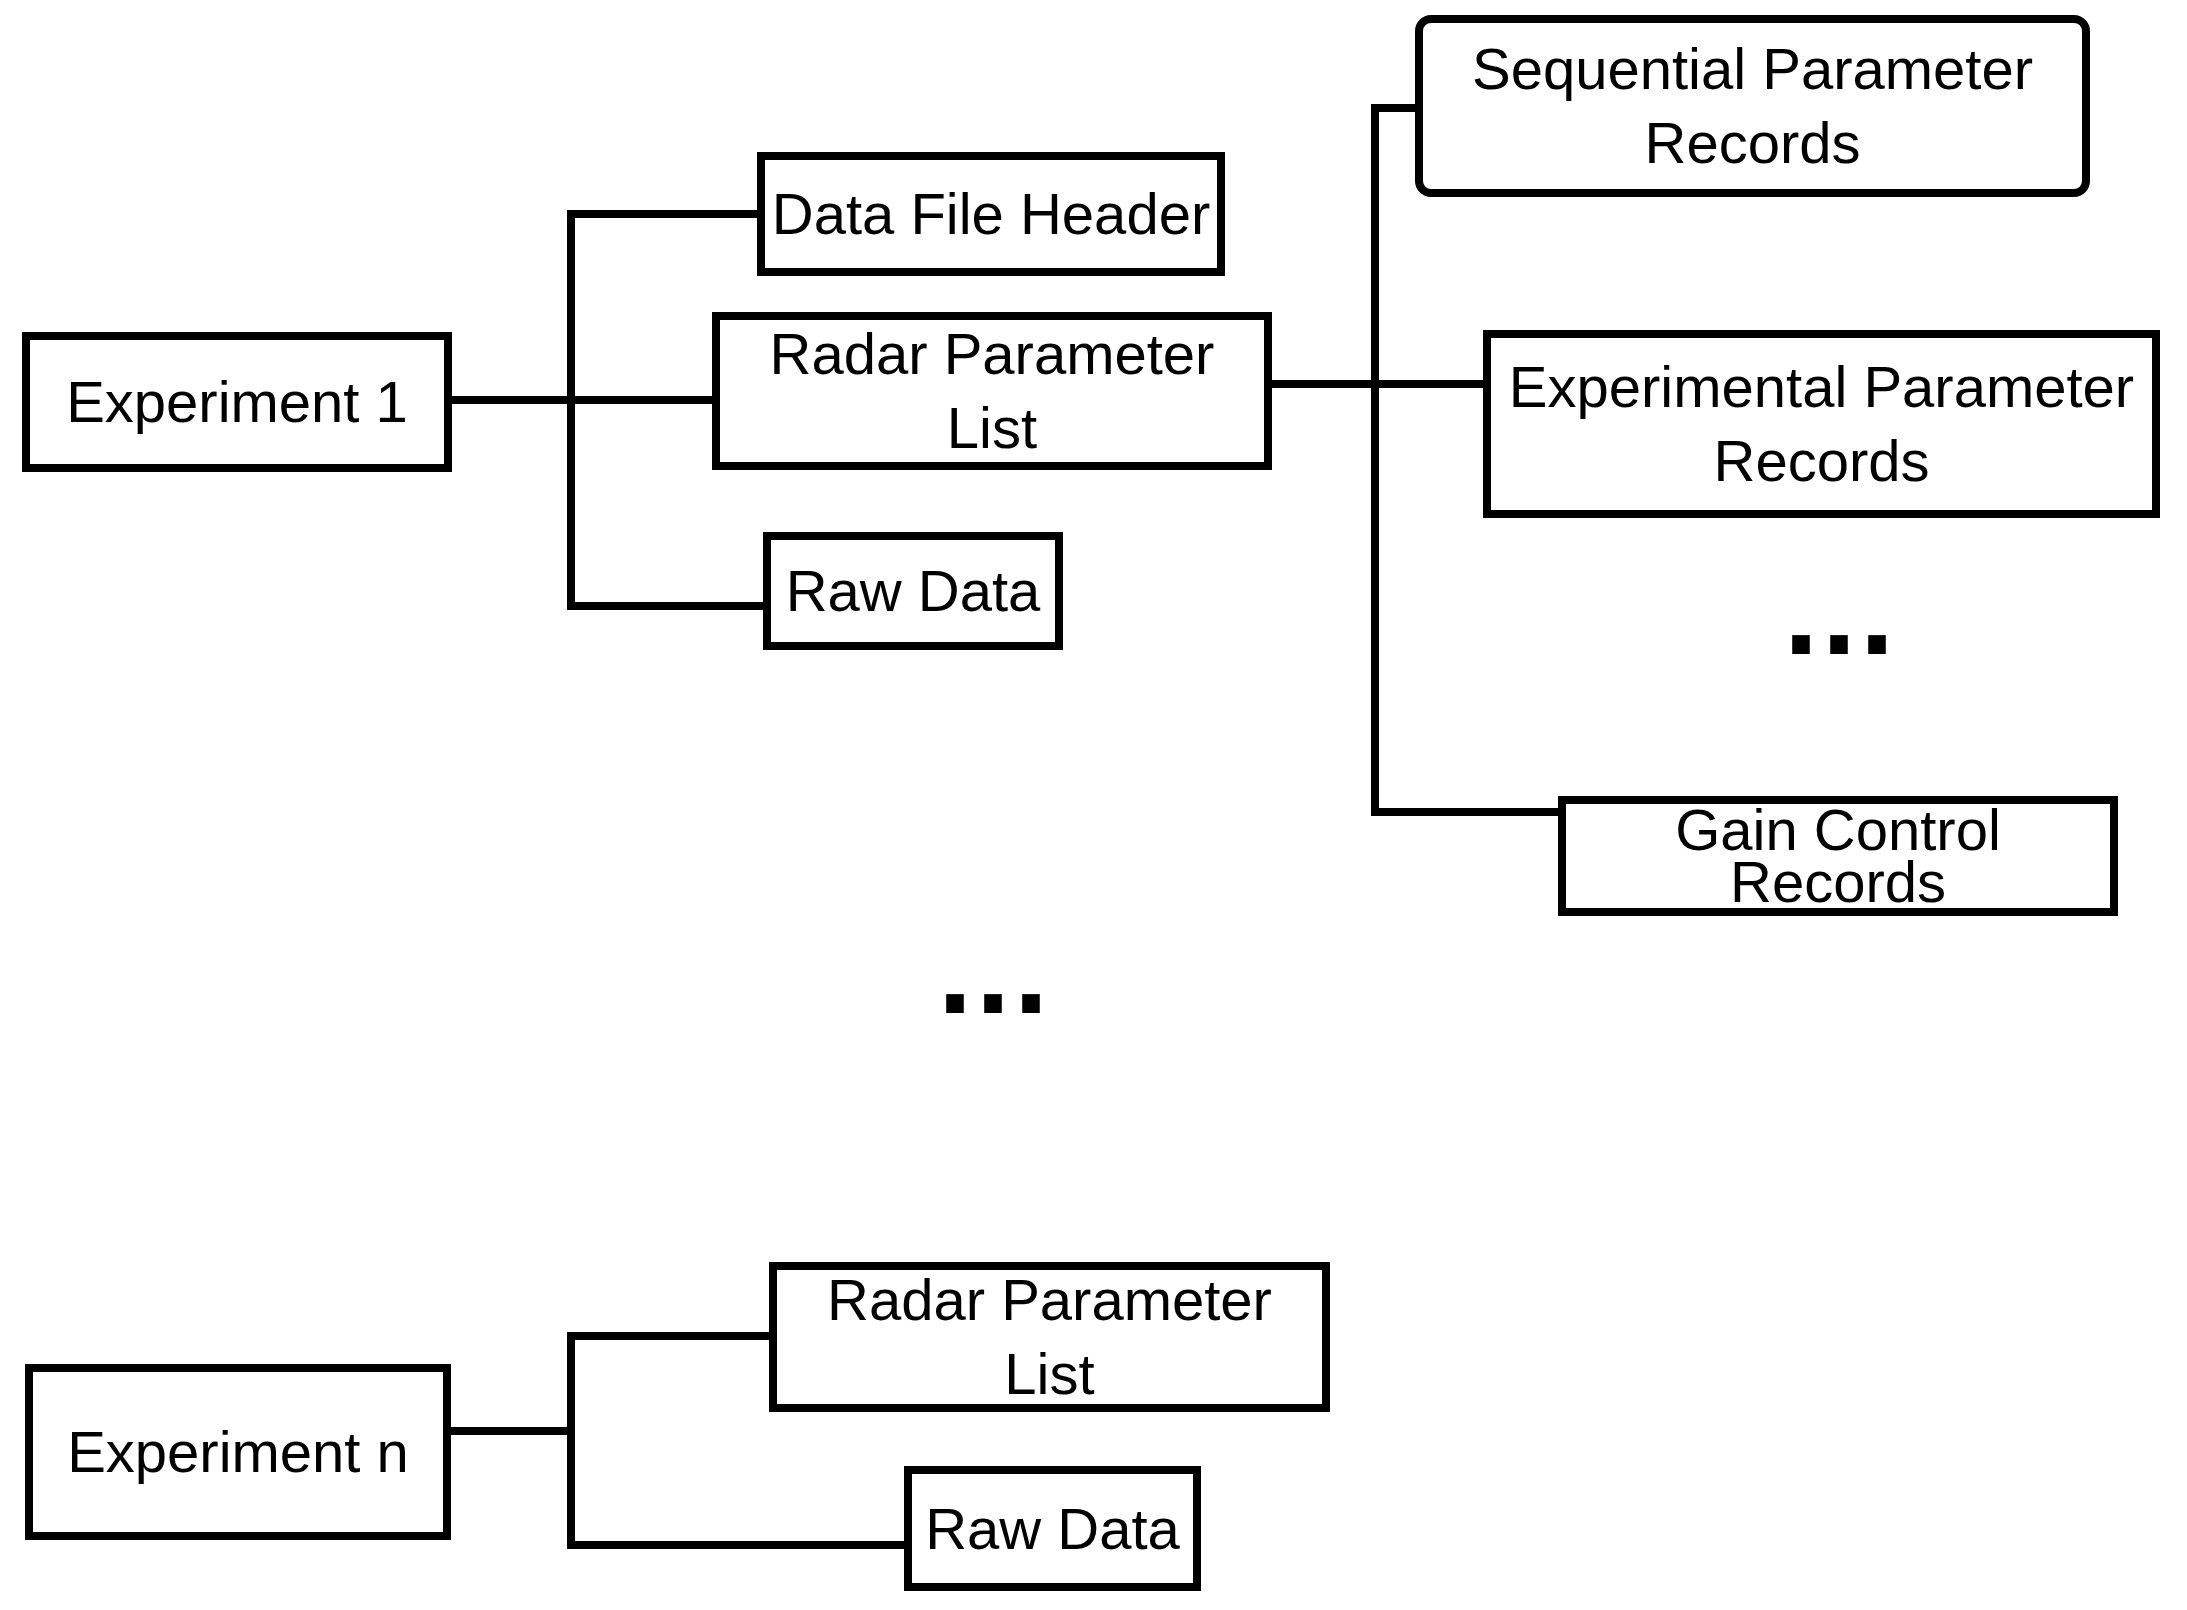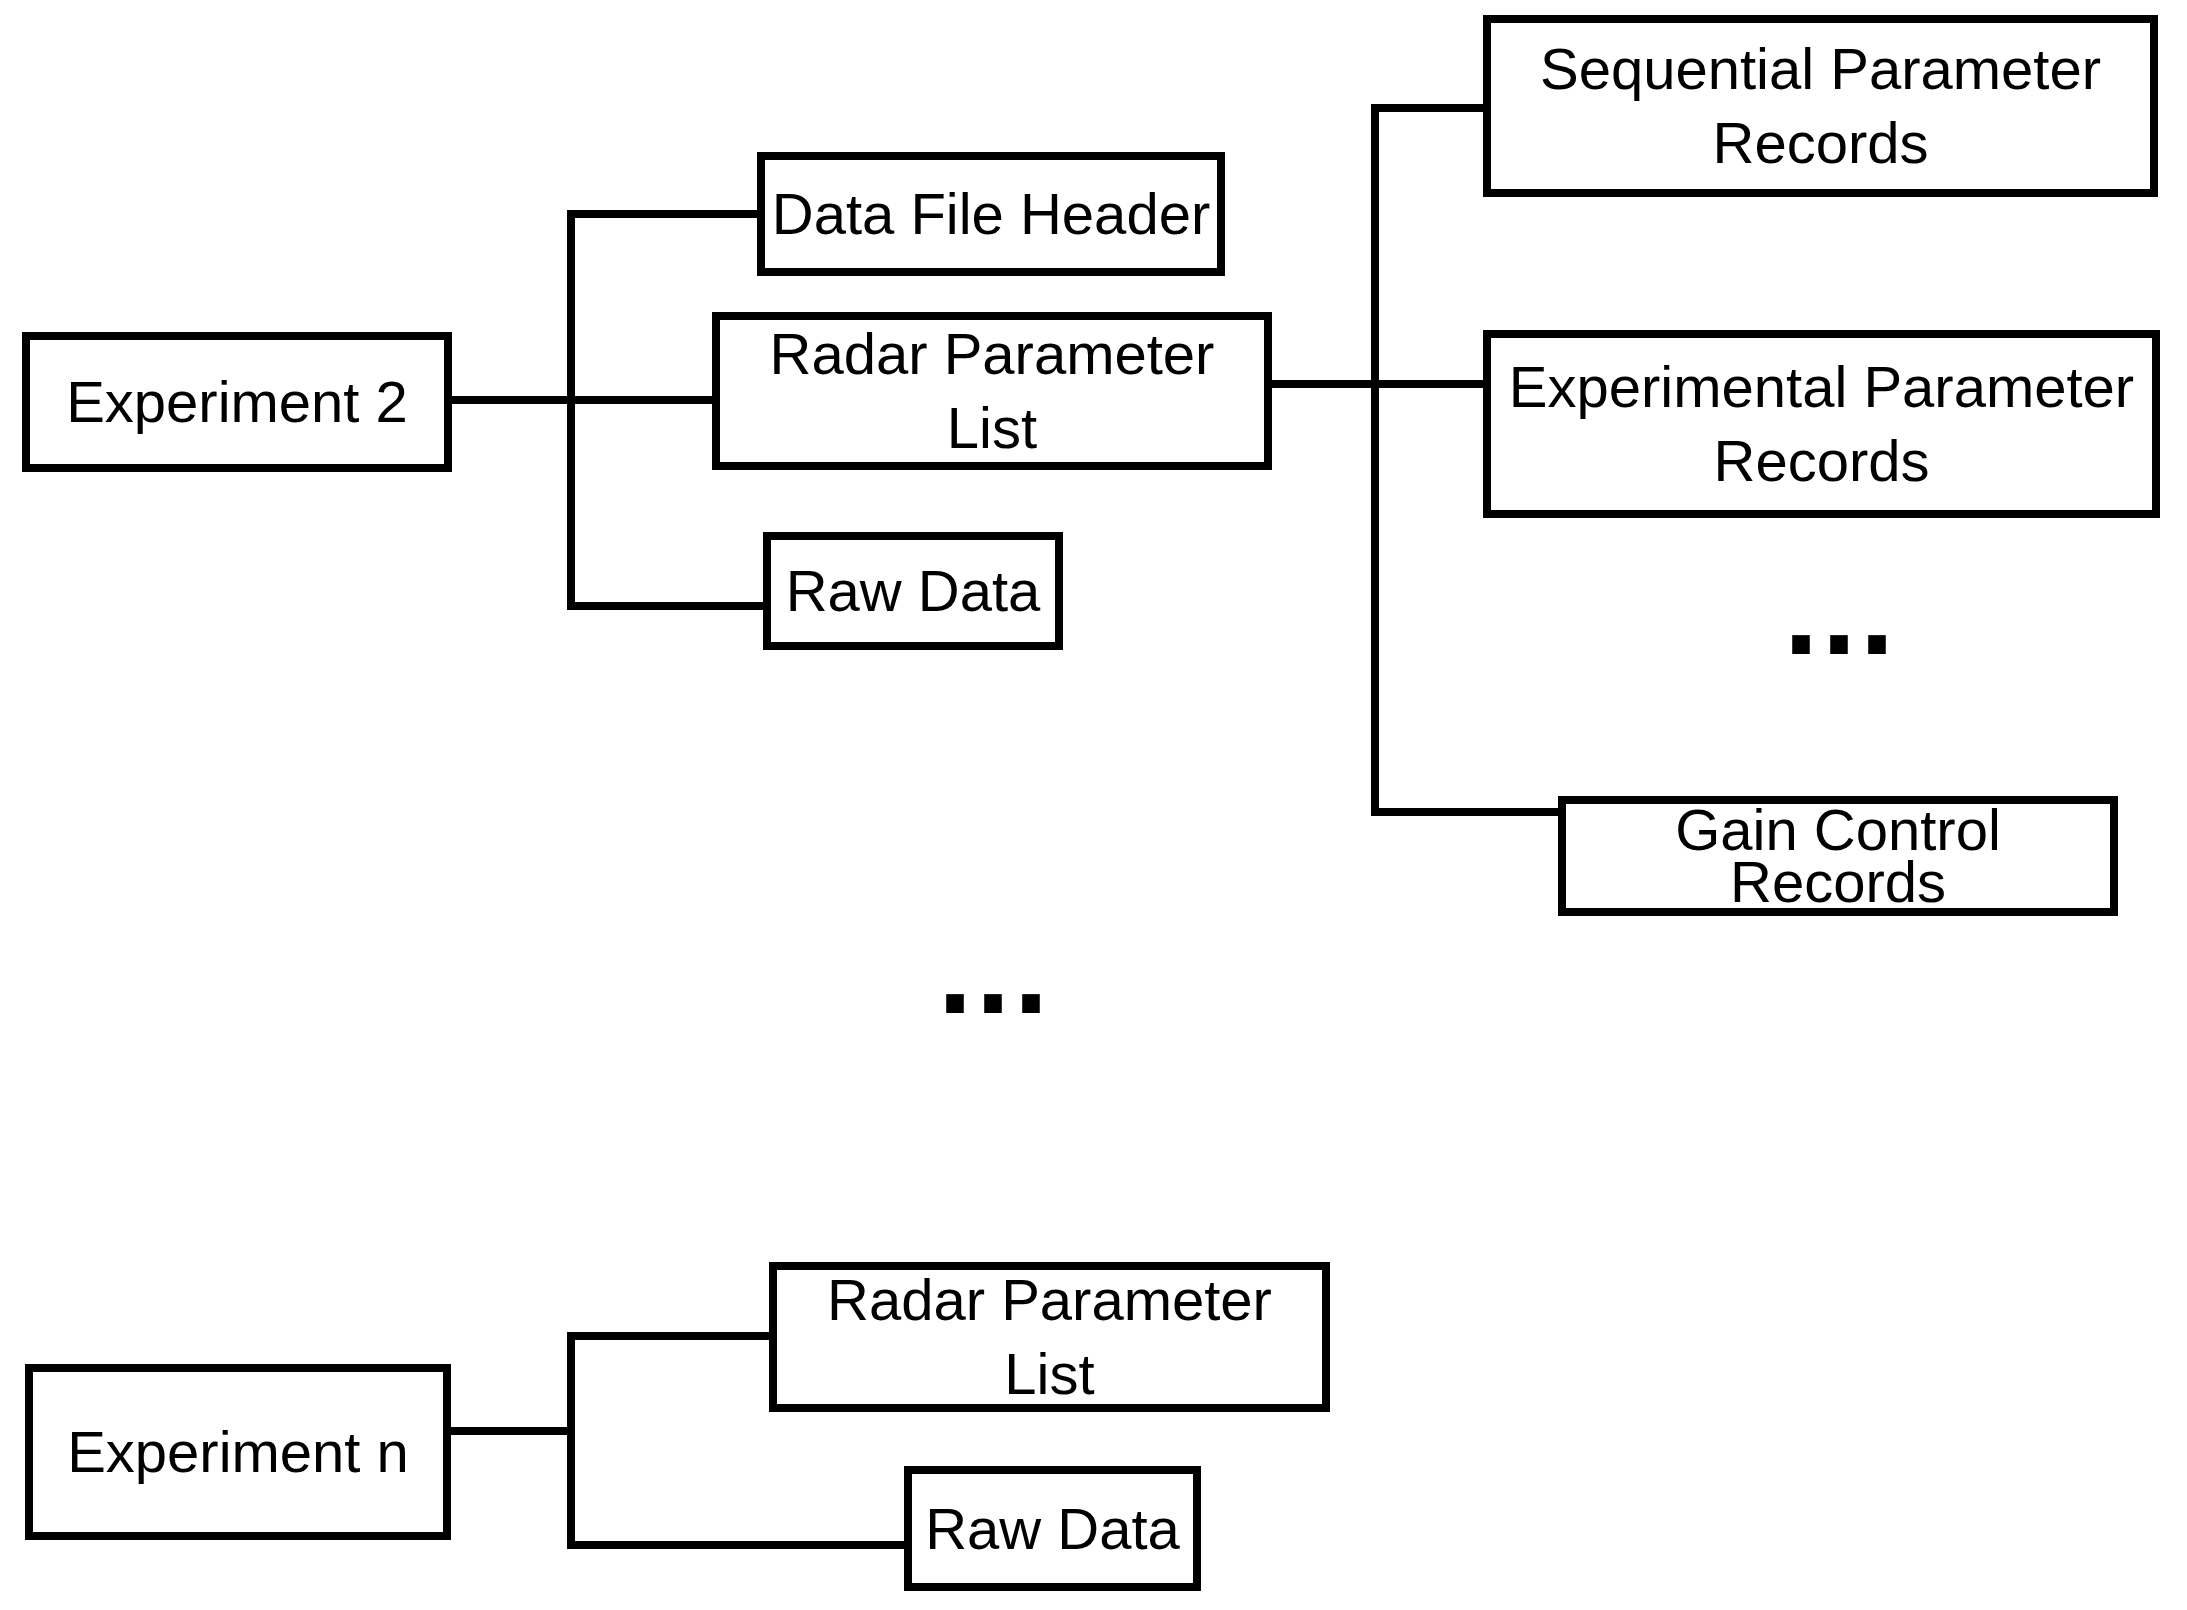--- a/index.html
+++ b/index.html
@@ -56,37 +56,37 @@
   <div class="line v" style="left:1371px; top:104px; height:712px;"></div>
   <div class="line h" style="left:1371px; top:104px; width:116px;"></div>
   <div class="line h" style="left:1371px; top:808px; width:191px;"></div>
 
   <div class="line h" style="left:451px; top:1427px; width:124px;"></div>
   <div class="line v" style="left:567px; top:1332px; height:217px;"></div>
   <div class="line h" style="left:571px; top:1332px; width:202px;"></div>
   <div class="line h" style="left:571px; top:1541px; width:337px;"></div>
 
   <div class="node" style="left:22px; top:332px; width:430px; height:140px;">
-    <span>Experiment 2</span>
+    <span>Experiment 1</span>
   </div>
 
   <div class="node" style="left:757px; top:152px; width:468px; height:124px;text-align:right;">
     <span>Data File Header</span>
   </div>
 
   <div class="node" style="left:712px; top:312px; width:560px; height:158px;">
     <span>Radar Parameter</span>
     <span>List</span>
   </div>
 
   <div class="node" style="left:763px; top:532px; width:300px; height:118px;">
     <span>Raw Data</span>
   </div>
 
-  <div class="node" style="left:1483px; top:15px; width:675px; height:182px;">
+  <div class="node" style="left:1415px; top:15px; width:675px; height:182px;border-radius:16px;">
     <span>Sequential Parameter</span>
     <span>Records</span>
   </div>
 
   <div class="node" style="left:1483px; top:290px; width:677px; height:188px;margin-top:40px;">
     <span>Experimental Parameter</span>
     <span>Records</span>
   </div>
 
   <div class="node tight" style="left:1558px; top:752px; width:560px; height:120px;">

